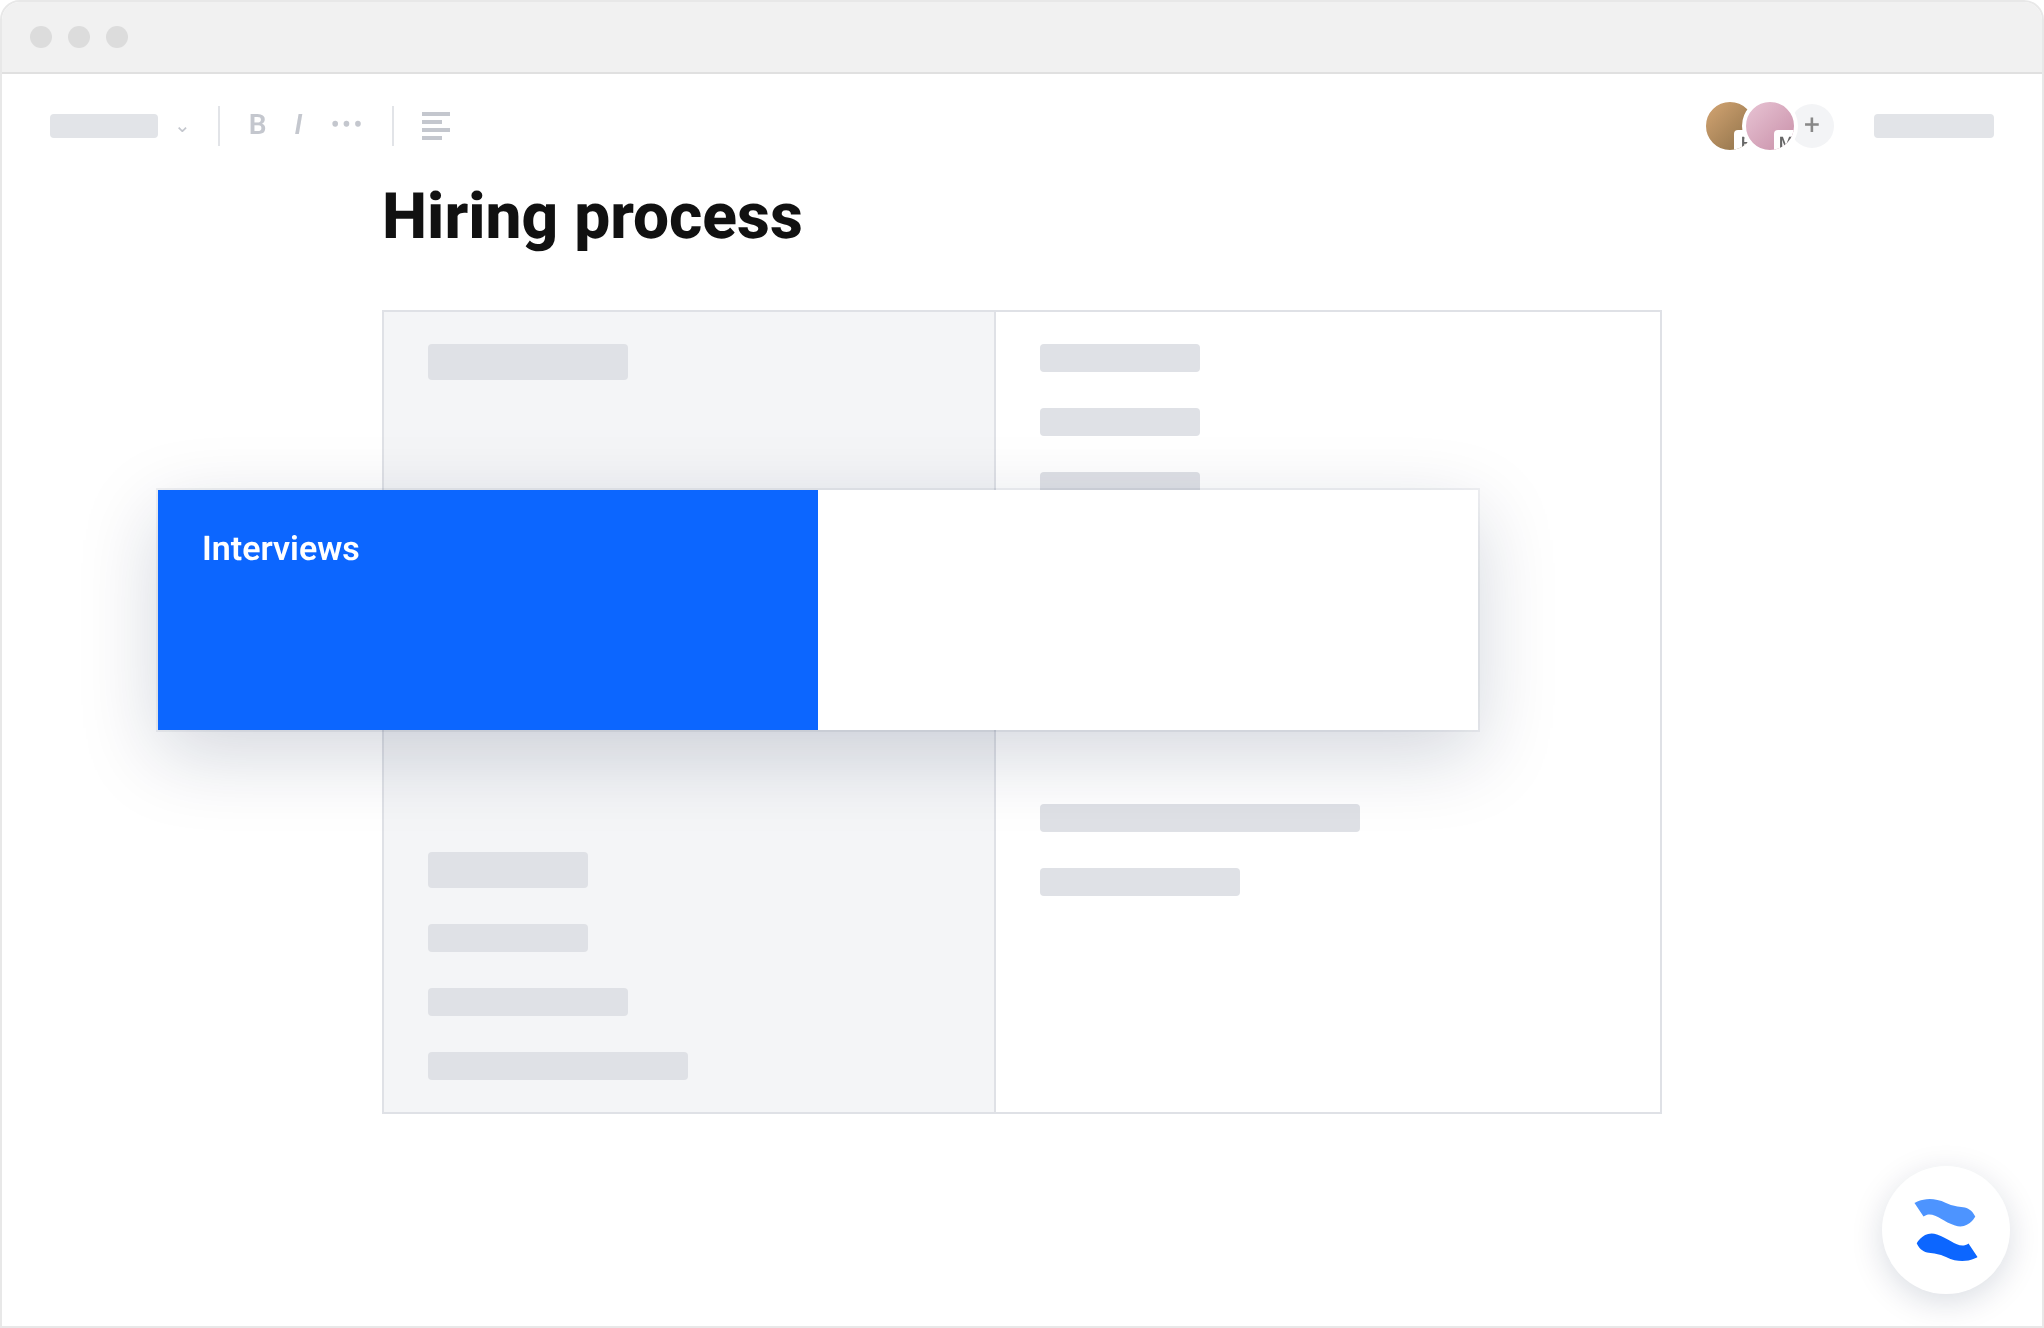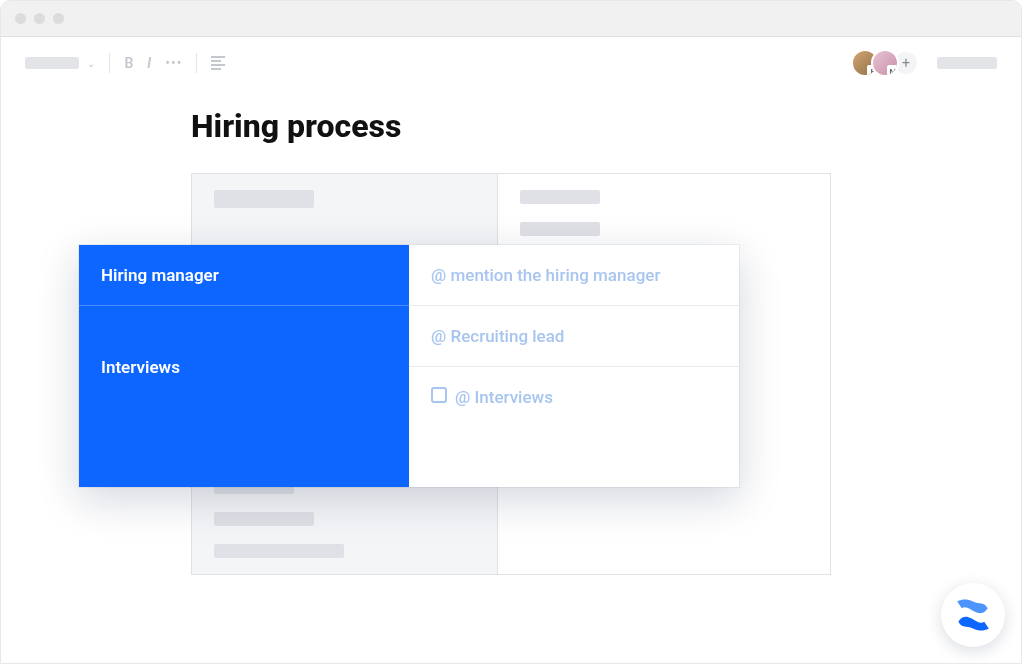--- a/index.html
+++ b/index.html
@@ -149,21 +149,20 @@
       border-radius: 2px;
       margin-left: 12px;
     }
     .page-content {
       padding: 0 190px;
     }
     .page-title {
       font-size: 32px;
       font-weight: 800;
       color: #111;
-      margin-top: 18px;
       margin-bottom: 28px;
     }
     .bg-table {
       border: 1px solid #dfe1e6;
       display: flex;
       position: relative;
     }
     .bg-col {
       padding: 16px 22px;
       display: flex;
@@ -338,34 +337,21 @@
           </div>
           <div style="height:20px"></div>
           <div class="skel w160"></div>
           <div class="skel w100"></div>
         </div>
       </div>
     </div>
 
     <div class="overlay-table">
       <div class="overlay-left">
-        <div class="ov-cell">Hiring manager</div>
         <div class="ov-cell" style="padding-bottom:80px;">Interviews</div>
-      </div>
-      <div class="overlay-right">
-        <div class="ov-cell">
-          <span>@ mention the hiring manager</span>
-        </div>
-        <div class="ov-cell">
-          <span>@ Recruiting lead</span>
-        </div>
-        <div class="ov-cell" style="padding-bottom:80px;">
-          <div class="ov-checkbox"></div>
-          <span>@ Interviews</span>
-        </div>
       </div>
     </div>
 
     <div class="logo-badge">
       <svg viewBox="0 0 32 32">
         <path d="M3 22 C3 22 6 16 12 18 C 18 20 22 25 26 22 L30 28 C 30 28 24 32 16 28 C 10 25 6 28 3 22 Z" fill="#0c66ff"></path>
         <path d="M29 10 C29 10 26 16 20 14 C 14 12 10 7 6 10 L2 4 C 2 4 8 0 16 4 C 22 7 26 4 29 10 Z" fill="#4d94ff"></path>
       </svg>
     </div>
 

